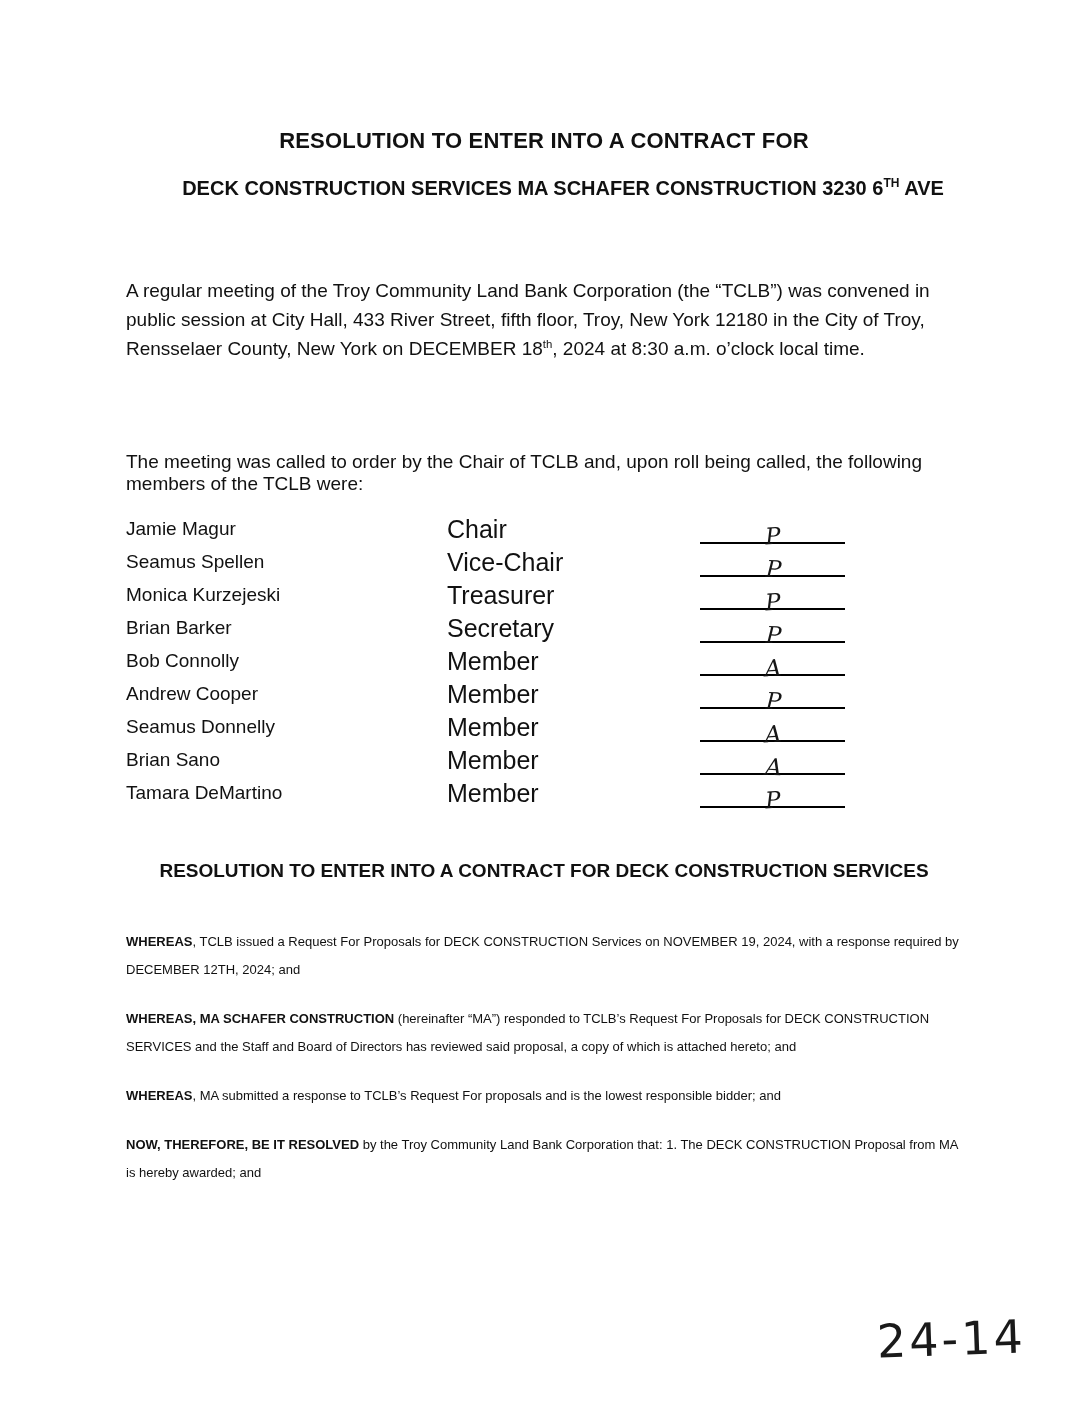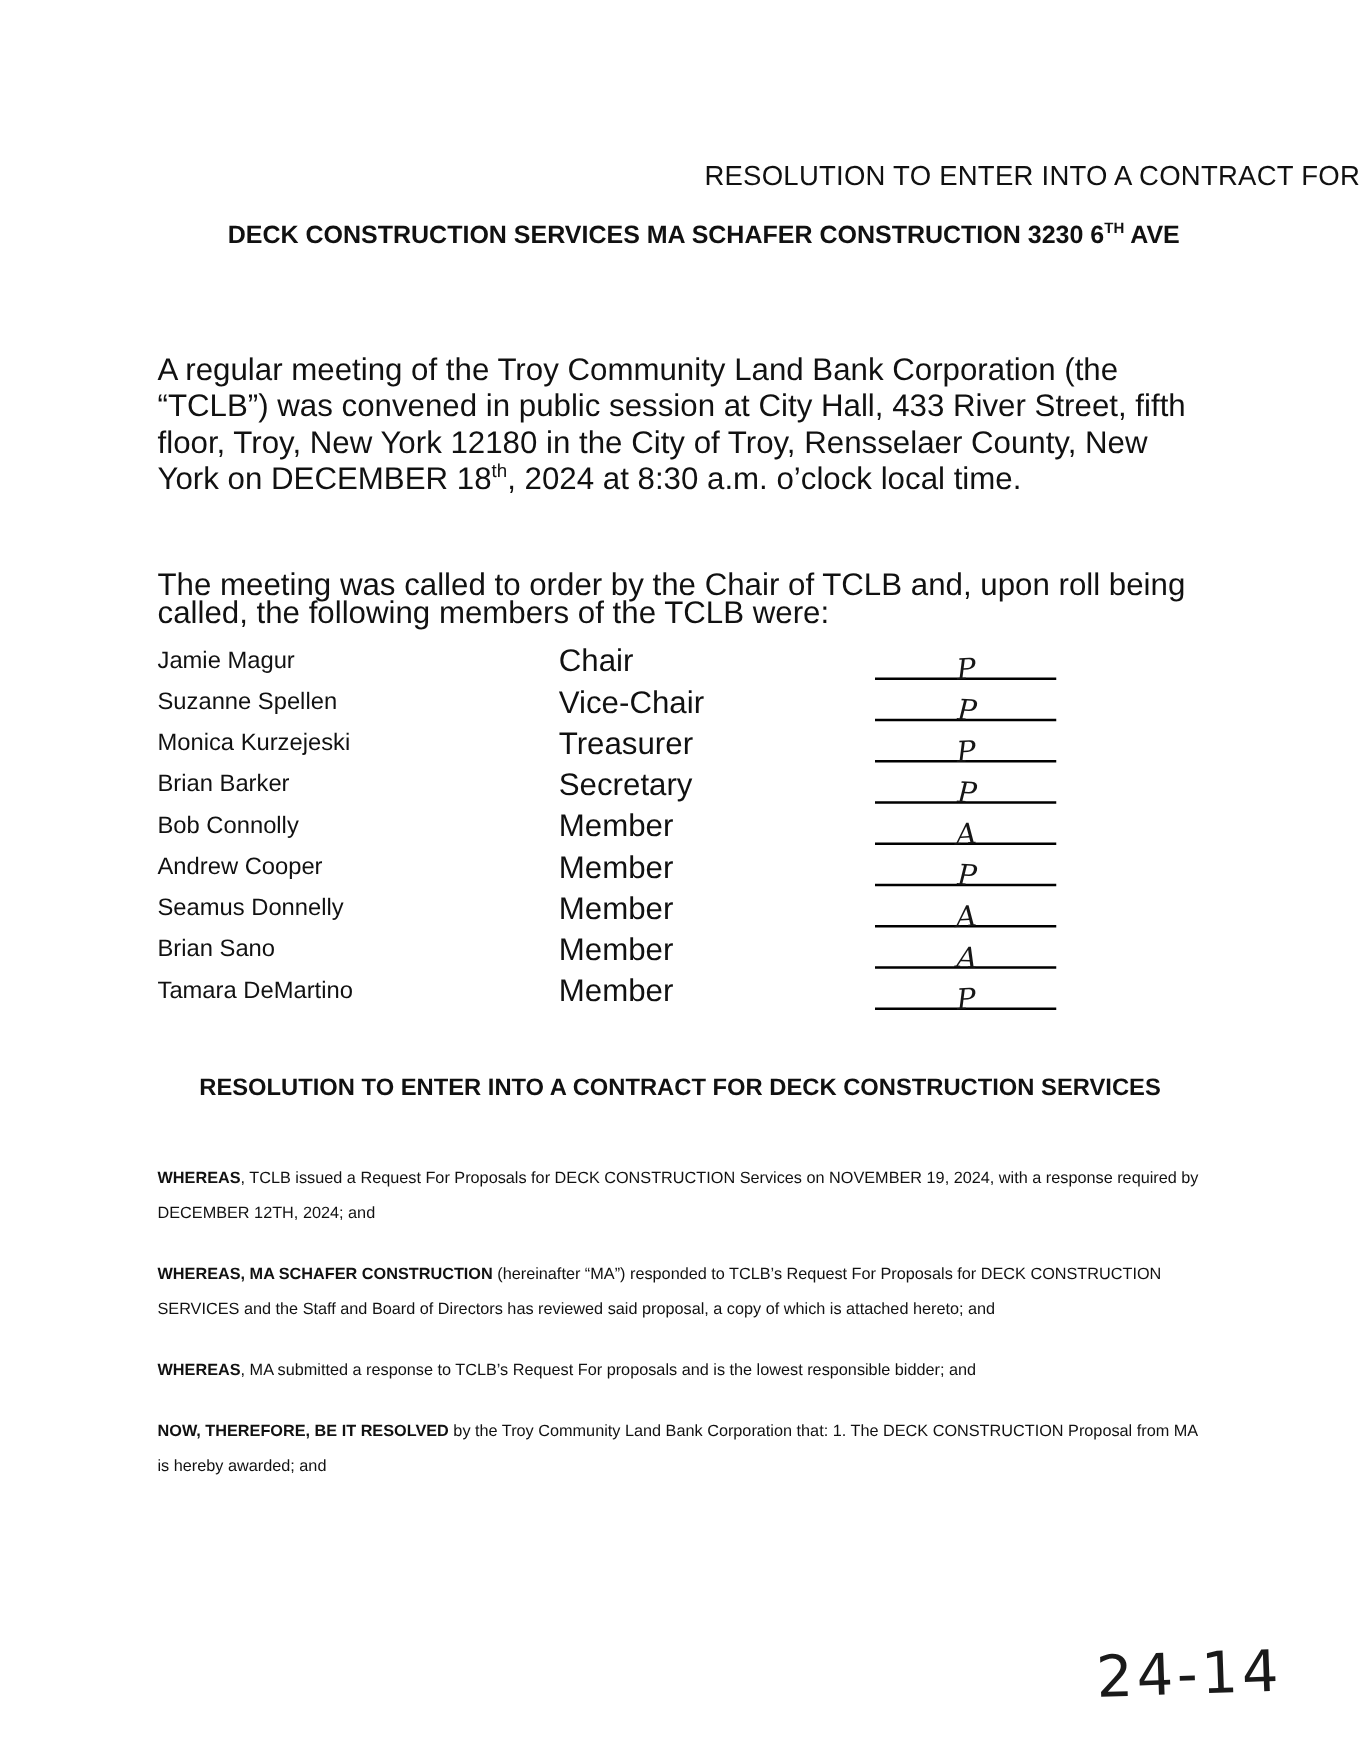--- a/index.html
+++ b/index.html
@@ -17,23 +17,23 @@
   }
   .page {
     position: absolute;
     inset: 0;
   }
   .doc-title {
     position: absolute;
     top: 128px;
     left: 0;
     width: 100%;
-    text-align: right;
+    text-align: center;
     font-size: 22px;
-    font-weight: normal;
+    font-weight: bold;
     letter-spacing: 0.2px;
   }
   .doc-subtitle {
     position: absolute;
     top: 177px;
     left: 0;
     width: 100%;
     text-align: center;
     font-size: 20px;
     font-weight: bold;
@@ -41,21 +41,21 @@
   }
   sup {
     font-size: 60%;
     vertical-align: super;
     line-height: 0;
   }
   .body-text {
     position: absolute;
     left: 126px;
     width: 838px;
-    font-size: 25px;
+    font-size: 19px;
     line-height: 29px;
   }
   .intro {
     top: 257px;
   }
   .call-to-order {
     top: 432px;
     line-height: 22px;
   }
   .present-label {
@@ -158,21 +158,21 @@
 
     <div class="roll-row">
       <span class="roll-name">Jamie Magur</span>
       <span class="roll-role">Chair</span>
       <span class="roll-sign">
           <span class="roll-mark">P</span>
         </span>
     </div>
 
     <div class="roll-row">
-      <span class="roll-name">Suzanne Spellen</span>
+      <span class="roll-name">Seamus Spellen</span>
       <span class="roll-role">Vice-Chair</span>
       <span class="roll-sign">
           <span class="roll-mark">P</span>
         </span>
     </div>
 
     <div class="roll-row">
       <span class="roll-name">Monica Kurzejeski</span>
       <span class="roll-role">Treasurer</span>
       <span class="roll-sign">

